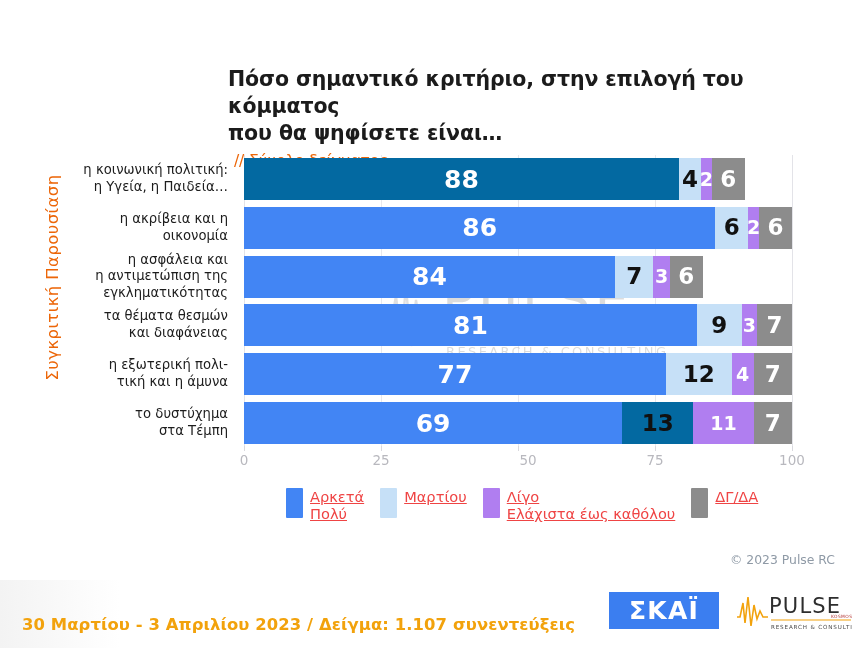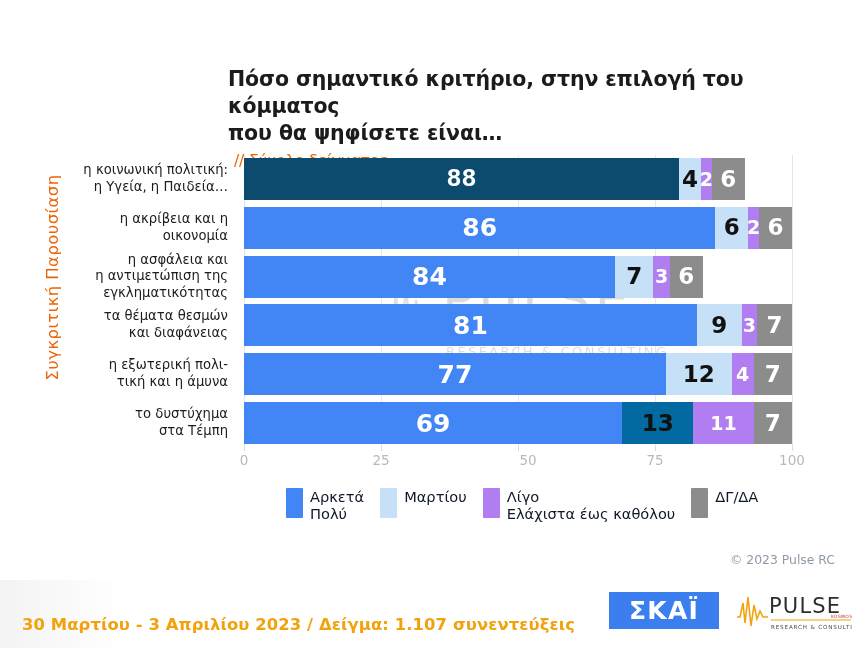--- a/index.html
+++ b/index.html
@@ -190,23 +190,24 @@
     width: 17px;
     height: 30px;
     flex: 0 0 auto;
     margin-top: 1px;
     border-radius: 1px;
   }
   .legend-text {
     font-family: "DejaVu Sans", sans-serif;
     font-size: 14.6px;
     line-height: 1.18;
-    color: #0f172a;
+    color: #ef4444;
     white-space: pre-line;
     padding-top: 1px;
+    text-decoration: underline;
   }
 
   
   #copyright {
     position: absolute;
     right: 33px;
     top: 552px;
     font-family: "DejaVu Sans", sans-serif;
     font-size: 12.4px;
     color: #8f9aa6;
@@ -303,21 +304,21 @@
     <svg class="watermark" viewBox="0 0 300 96" xmlns="http://www.w3.org/2000/svg">
       <polyline points="4,62 10,62 16,30 21,74 26,20 31,80 36,34 41,66 46,48 52,62 60,62" fill="none" stroke="#9a9a9a" stroke-width="2.4"></polyline>
       <text x="62" y="52" font-family="DejaVu Sans, sans-serif" font-size="54" fill="#8f8f8f" letter-spacing="4">PULSE</text>
       <line x1="66" y1="70" x2="300" y2="70" stroke="#9a9a9a" stroke-width="1.6"></line>
       <text x="232" y="66" font-family="DejaVu Sans, sans-serif" font-size="9" fill="#8f8f8f" letter-spacing="1">KOSMOS</text>
       <text x="66" y="90" font-family="DejaVu Sans, sans-serif" font-size="13" fill="#8f8f8f" letter-spacing="2.4">RESEARCH &amp; CONSULTING</text>
     </svg>
 
     <div class="rows" id="bar-rows">
         <div class="bar-row" style="top: 0px;">
-          <div class="seg s1" style="width: 435px; background: #0c4a6e; font-family: Liberation Mono, monospace;">
+          <div class="seg s1" style="width: 435px; background: #0369a1;">
             <span class="seg-val">88</span>
           </div>
           <div class="seg s2" style="width: 21.92px; background: rgb(198, 224, 247);">
             <span class="seg-val">4</span>
           </div>
           <div class="seg s3" style="width: 10.96px; background: rgb(176, 126, 240);">
             <span class="seg-val">2</span>
           </div>
           <div class="seg s4" style="width: 32.88px; background: rgb(140, 140, 140);">
             <span class="seg-val">6</span>

